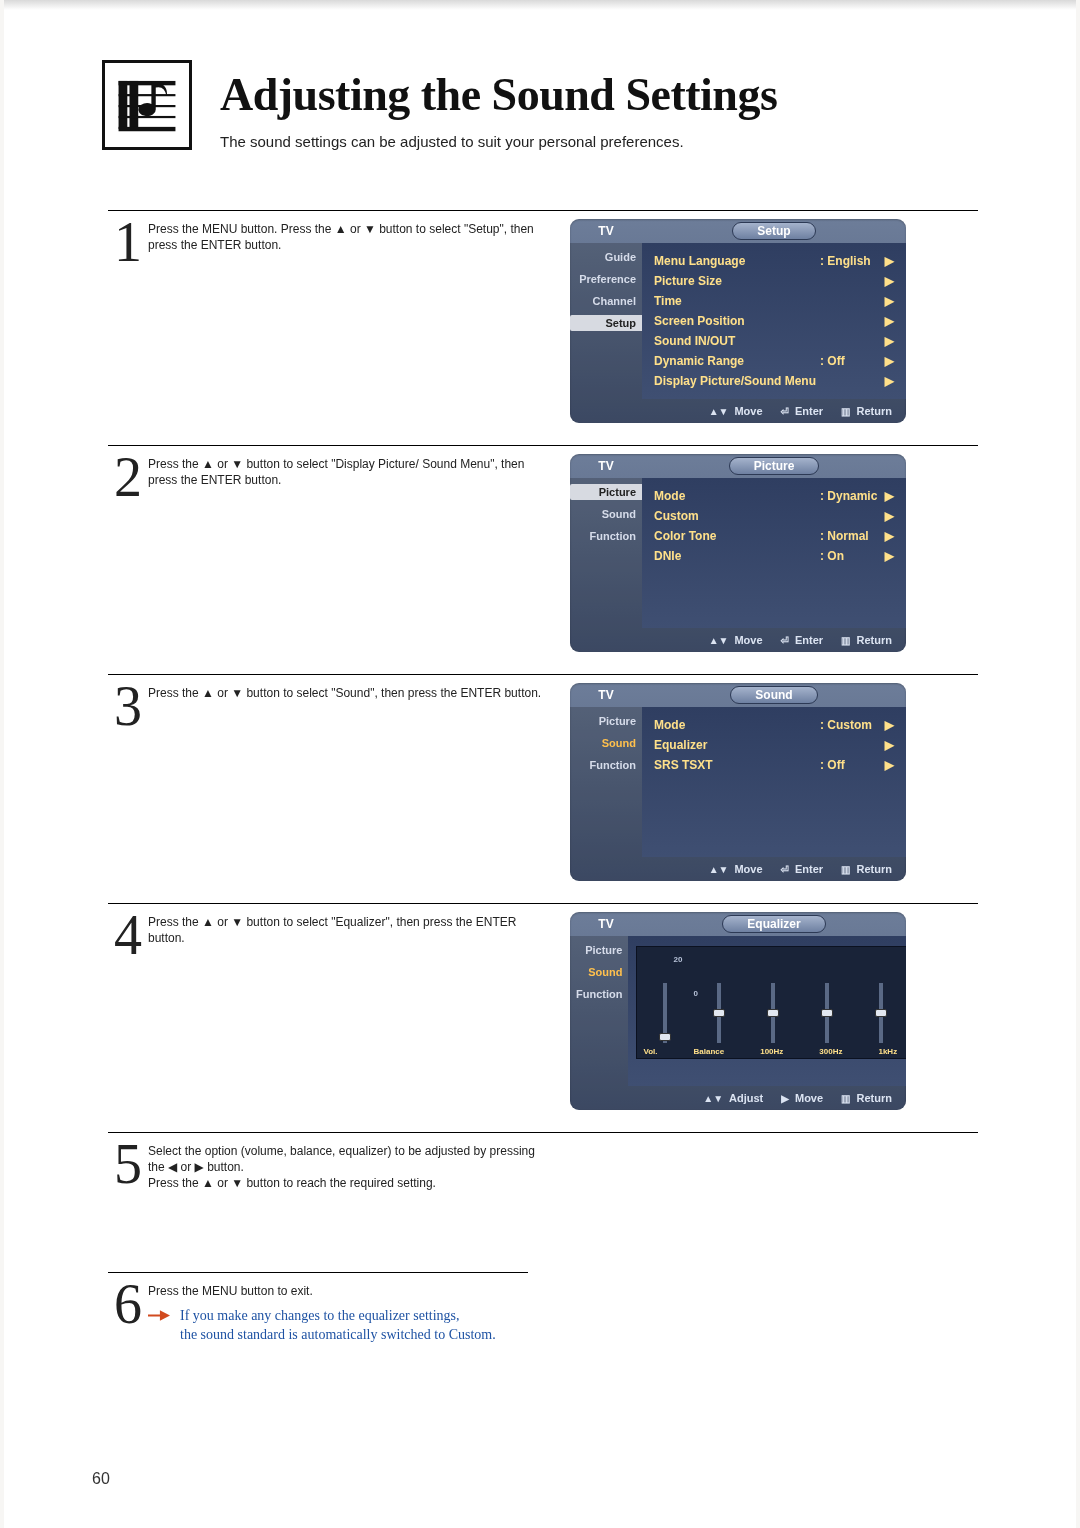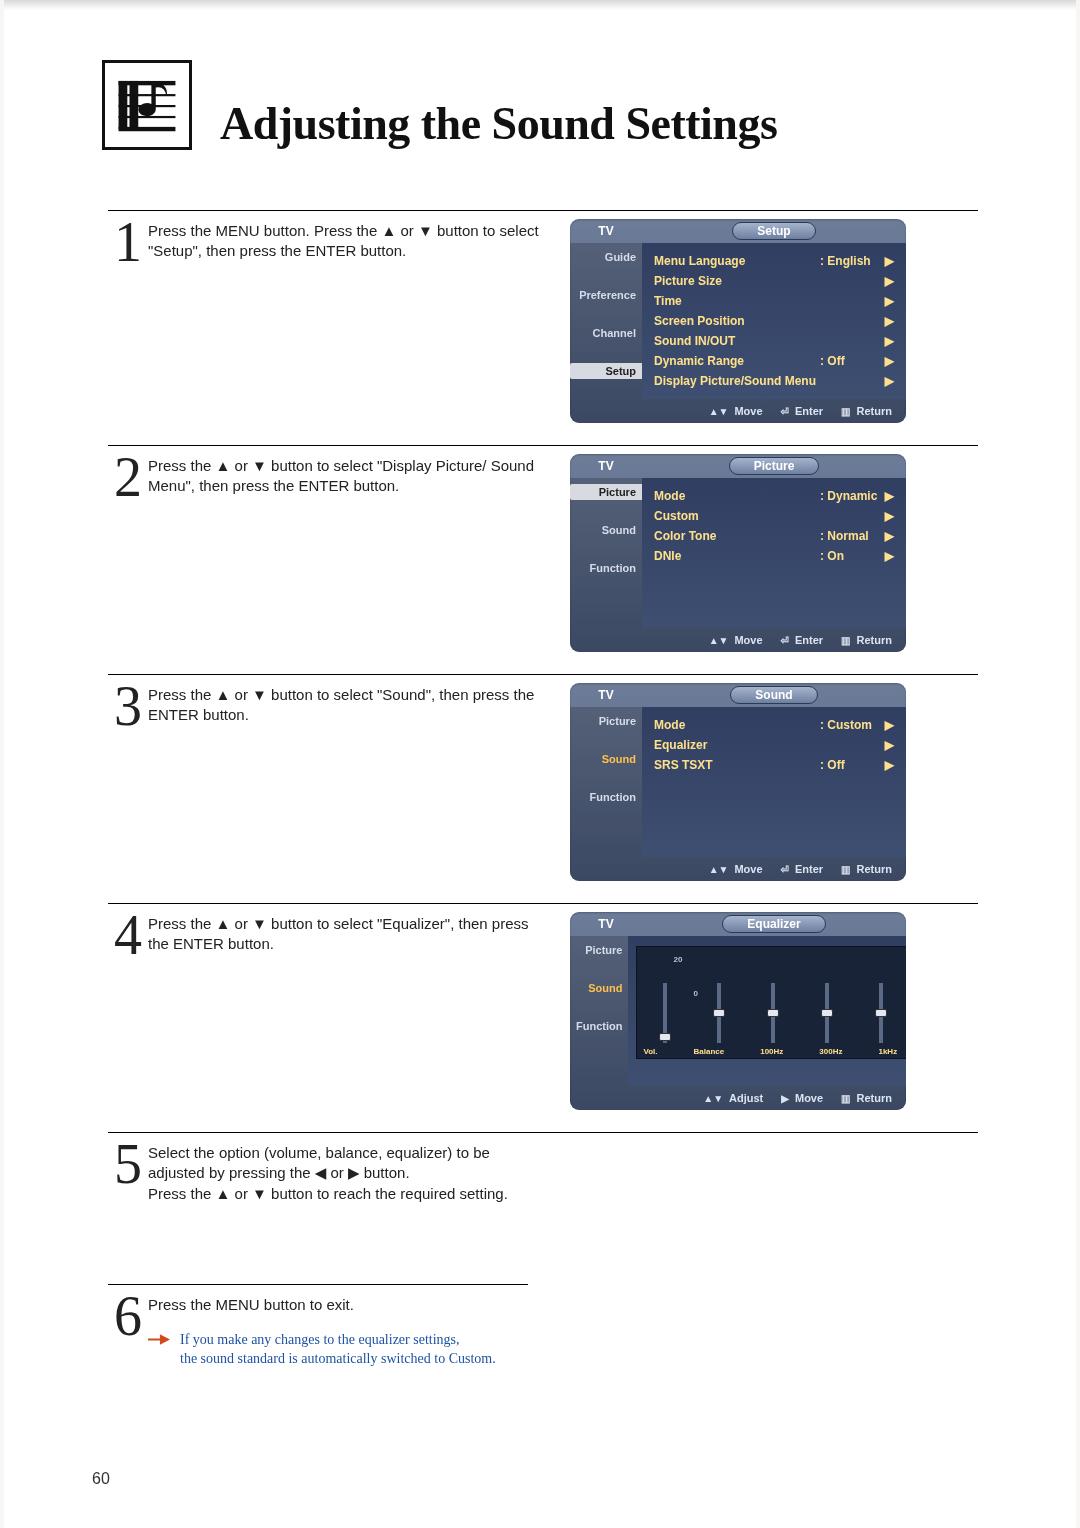--- a/index.html
+++ b/index.html
@@ -9,29 +9,29 @@
   .header-row { display:flex; align-items:flex-end; gap:28px; margin-bottom:60px; }
   .icon-box { width:90px; height:90px; border:3px solid #111; background:#fff; display:flex; align-items:center; justify-content:center; }
   .icon-box svg { width:70px; height:70px; }
   .htexts { display:flex; flex-direction:column; }
   .title { font-family: Georgia, 'Times New Roman', serif; font-size:46px; font-weight:700; color:#111; letter-spacing:-0.5px; }
   .subtitle { font-size:15px; margin-top:12px; color:#222; }
   .steps { }
   .step { display:flex; gap:0; border-top:1.5px solid #000; margin-left:6px; }
   .left-col { flex:0 0 440px; display:flex; padding-top:6px; }
   .step-num { font-family: Georgia,'Times New Roman',serif; font-size:56px; font-weight:400; line-height:0.9; width:40px; flex:0 0 40px; text-align:center; }
-  .step-text { font-size:15px; line-height:1.35; padding-top:4px; }
+  .step-text { font-size:12px; line-height:1.35; padding-top:4px; }
   .right-col { flex:1; padding:8px 0 10px 22px; }
   .osd { width:336px; border-radius:9px; overflow:hidden; font-family: Arial,Helvetica,sans-serif; font-size:12px; font-weight:700; color:#fff; box-shadow:0 1px 2px rgba(0,0,0,0.25) inset; background:linear-gradient(#6d7d99,#4b5b7b); }
   .osd-header { display:flex; align-items:center; height:24px; }
   .osd-tv { width:72px; text-align:center; color:#fff; font-size:12px; font-weight:700; }
   .osd-title-tab { flex:1; display:flex; align-items:center; justify-content:center; }
   .pill { background:linear-gradient(#a5b3cc,#6e80a1); height:18px; border-radius:9px; padding:0 24px; font-size:12px; color:#fff; display:flex; align-items:center; border:1px solid #2d3a55; }
   .osd-body { display:flex; min-height:150px; }
-  .osd-side { width:72px; background:rgba(0,0,0,0.20); padding:6px 0 0 0; display:flex; flex-direction:column; gap:22px; align-items:flex-end; }
+  .osd-side { width:72px; background:rgba(0,0,0,0.20); padding:6px 0 0 0; display:flex; flex-direction:column; gap:6px; align-items:flex-end; }
   .osd-side-item { font-size:11px; color:#d6dcea; padding:2px 6px; display:flex; align-items:center; gap:4px; width:100%; justify-content:flex-end; }
   .osd-side-item.active { background:#d7dae1; color:#222; border-radius:2px 0 0 2px; margin-left:4px; }
   .osd-main { flex:1; padding:8px 12px 8px 12px; background:linear-gradient(#2f3e61,#3f4f72); }
   .osd-row { display:flex; align-items:center; height:20px; justify-content:space-between; color:#ffe08a; font-size:12px; }
   .osd-row .label { color:#ffe08a; flex:1; }
   .osd-row .val { color:#ffe08a; min-width:60px; text-align:left; }
   .osd-row .arw { color:#ffe08a; width:14px; text-align:right; }
   .osd-footer { display:flex; align-items:center; justify-content:flex-end; gap:18px; height:24px; padding-right:14px; background:rgba(0,0,0,0.20); color:#dce4f2; font-size:11px; }
   .osd-footer span { display:flex; align-items:center; gap:6px; }
   .eq-area { background:#192338; border:1px solid #0b1120; padding:8px 6px 2px 6px; margin-top:4px; display:flex; flex-direction:column; }
@@ -64,20 +64,21 @@
       <rect x="6" y="10" width="52" height="4" fill="#111"></rect>
       <rect x="6" y="22" width="52" height="2" fill="#111"></rect>
       <rect x="6" y="32" width="52" height="2" fill="#111"></rect>
       <rect x="6" y="42" width="52" height="2" fill="#111"></rect>
       <rect x="6" y="52" width="52" height="4" fill="#111"></rect>
       <path d="M40 10 q12 4 10 14 q-2 -10 -10 -8 v20 a8 6 0 1 1 -4 -5 v-21 z" fill="#111"></path>
     </svg>
   </div>
   <div class="htexts">
     <div class="title">Adjusting the Sound Settings</div>
+    <div class="subtitle">The sound settings can be adjusted to suit your personal preferences.</div>
   </div>
 </div>
 
 <div class="steps">
 
   <div class="step step-1">
     <div class="left-col">
       <div class="step-num">1</div>
       <div class="step-text">Press the MENU button. Press the ▲ or ▼ button to select "Setup", then press the ENTER button.</div>
     </div>
@@ -393,21 +394,21 @@
 Press the ▲ or ▼ button to reach the required setting.</div>
     </div>
     <div class="right-col"></div>
   </div>
 
   <div class="bot-divider"></div>
 
   <div class="step step-6" style="border-top:none">
     <div class="left-col" style="flex:0 0 560px">
       <div class="step-num">6</div>
-      <div style="display:flex;flex-direction:column;gap:10px">
+      <div style="display:flex;flex-direction:column;gap:2px">
         <div class="step-text">Press the MENU button to exit.</div>
         <div class="note-block">
           <span class="note-arrow">
             <svg viewBox="0 0 24 12">
                   <path d="M0 6 L14 6 M14 2 L22 6 L14 10 Z" fill="#d14b1f" stroke="#d14b1f" stroke-width="2"></path>
                 </svg>
           </span>
           <div class="note-text" style="white-space:pre-line">If you make any changes to the equalizer settings,
 the sound standard is automatically switched to Custom.</div>
         </div>

